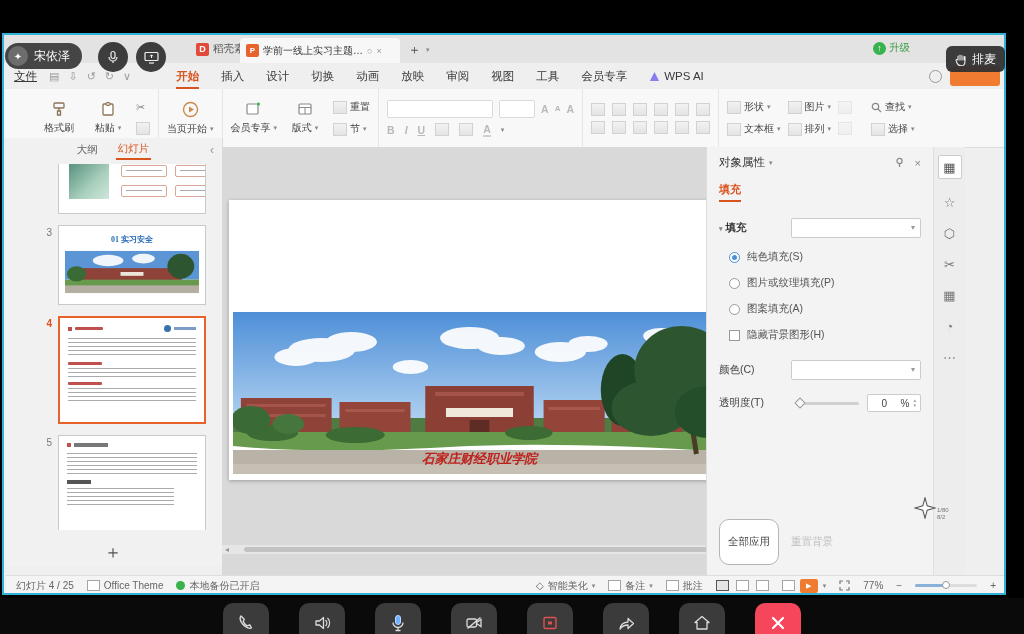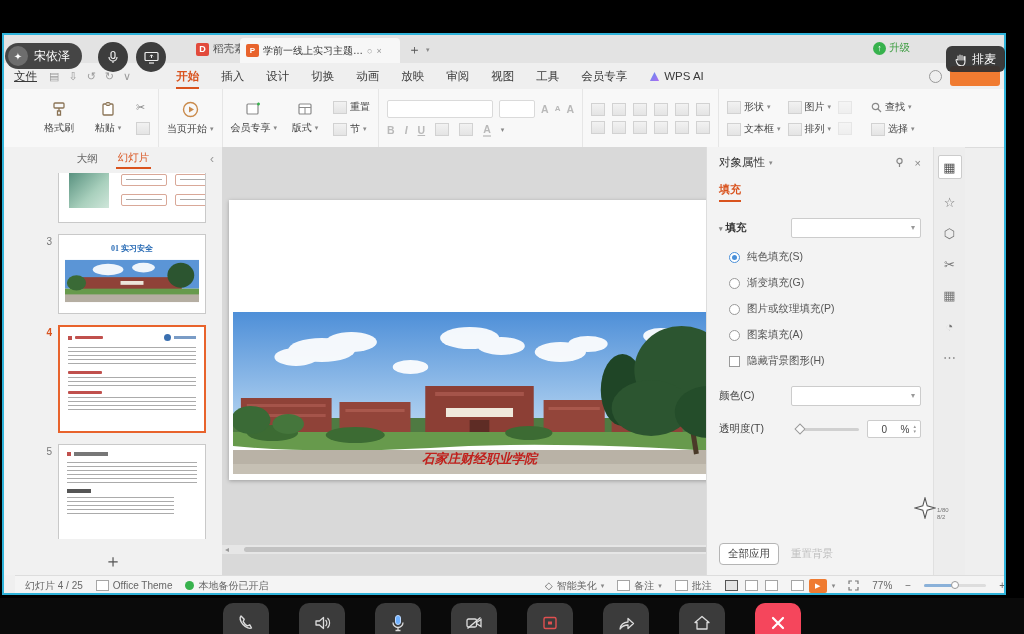--- a/index.html
+++ b/index.html
@@ -57,21 +57,21 @@
   .srow{display:flex;align-items:center;gap:3px;}
   .caret{font-size:7px;color:#888;}
   .fcol{display:flex;flex-direction:column;gap:5px;justify-content:center;}
   .frow{display:flex;align-items:center;gap:6px;}
   .fbox{width:104px;height:16px;border:1px solid #dadada;background:#fff;border-radius:2px;}
   .sbox{width:34px;height:16px;border:1px solid #dadada;background:#fff;border-radius:2px;}
   .glyph{color:#b9b9b9;font-size:10.5px;font-weight:700;}
   .micon{width:12px;height:11px;border:1px solid #d2d2d2;background:linear-gradient(#f2f2f2,#e4e4e4);}
 
   
-  .sidepanel{position:absolute;left:0;top:112px;width:218px;height:428px;background:#f1f1f1;
+  .sidepanel{position:absolute;left:0;top:103px;width:218px;height:428px;background:#f1f1f1;
              border-right:1px solid #dcdcdc;overflow:hidden;}
   .sp-head{height:24px;display:flex;align-items:center;justify-content:center;gap:20px;
            font-size:10.5px;color:#666;position:relative;}
   .sp-tab-active{color:#d9531e;position:relative;padding-bottom:2px;}
   .sp-tab-active::after{content:"";position:absolute;left:-2px;right:-2px;bottom:-2px;height:2px;background:#d9531e;}
   .sp-collapse{position:absolute;right:8px;color:#999;font-size:12px;}
   .thumbwrap{position:absolute;left:0;top:26px;right:0;bottom:36px;overflow:hidden;}
   .thumbrow{display:flex;gap:6px;margin:0 0 11px 36px;}
   .tnum{width:12px;font-size:10px;color:#777;text-align:right;padding-top:2px;}
   .tnum.sel{color:#d9531e;font-weight:700;}
@@ -119,31 +119,31 @@
   .radio.on::after{content:"";position:absolute;left:2px;top:2px;width:5px;height:5px;border-radius:50%;background:#4a90d9;}
   .checkbox{width:11px;height:11px;border:1px solid #9a9a9a;background:#fff;box-sizing:border-box;flex:none;}
   .minislider{width:62px;height:3px;background:#d0d0d0;border-radius:2px;position:relative;margin-right:8px;}
   .minislider .th{position:absolute;left:-1px;top:-3px;width:8px;height:8px;background:#fafafa;
                   border:1px solid #999;transform:rotate(45deg);box-sizing:border-box;}
   .numbox{width:54px;height:18px;background:#fff;border:1px solid #ccc;border-radius:2px;display:flex;
           align-items:center;font-size:10px;color:#444;padding:0 4px;box-sizing:border-box;gap:4px;}
   .numbox .v{flex:1;text-align:center;}
   .spin{display:flex;flex-direction:column;font-size:5px;color:#999;line-height:5px;}
   .rp-bottom{position:absolute;left:12px;bottom:10px;display:flex;gap:12px;align-items:center;}
-  .btn-apply{height:20px;padding:0 8px;background:#fff;border:1px solid #b5b5b5;border-radius:4px;
+  .btn-apply{height:20px;padding:12px 8px;background:#fff;border:1px solid #b5b5b5;border-radius:10px;
              font-size:10.5px;color:#444;display:flex;align-items:center;}
   .btn-resetbg{color:#bdbdbd;font-size:10.5px;}
   .rp-strip{position:absolute;right:0;top:0;width:32px;bottom:0;background:#ededed;border-left:1px solid #e0e0e0;
             display:flex;flex-direction:column;align-items:center;padding-top:8px;gap:16px;color:#777;
             font-size:13px;box-sizing:border-box;}
   .strip-on{background:#fff;border:1px solid #ccc;width:22px;height:22px;display:flex;align-items:center;
             justify-content:center;border-radius:2px;color:#555;}
 
   
-  .statusbar{position:absolute;left:11px;top:540px;width:100%;height:20px;background:#f4f4f4;
+  .statusbar{position:absolute;left:2px;top:540px;width:100%;height:20px;background:#f4f4f4;
              border-top:1px solid #ddd;display:flex;align-items:center;font-size:10px;color:#666;
              padding:8px 10px;box-sizing:border-box;gap:13px;}
   .sb-sp{flex:1;}
   .sb-item{display:flex;align-items:center;gap:4px;white-space:nowrap;}
   .gdot{width:9px;height:9px;border-radius:50%;background:#37b24d;display:inline-flex;align-items:center;
         justify-content:center;color:#fff;font-size:6px;}
   .vic{width:13px;height:11px;border:1px solid #a5a5a5;background:#fff;box-sizing:border-box;}
   .vic.on{border-color:#555;background:#e4e4e4;}
   .oplay{width:18px;height:14px;background:#ef7b31;border-radius:2px;color:#fff;font-size:7px;
          display:flex;align-items:center;justify-content:center;}
@@ -566,24 +566,20 @@
               <span class="cv">▾</span>
             </span>
         </div>
 
         <div class="opt">
           <span class="radio on"></span>
           <span>纯色填充(S)</span>
         </div>
         <div class="opt">
           <span class="radio"></span>
-          <span>渐变填充(G)</span>
-        </div>
-        <div class="opt">
-          <span class="radio"></span>
           <span>图片或纹理填充(P)</span>
         </div>
         <div class="opt">
           <span class="radio"></span>
           <span>图案填充(A)</span>
         </div>
         <div class="opt">
           <span class="checkbox"></span>
           <span>隐藏背景图形(H)</span>
         </div>

